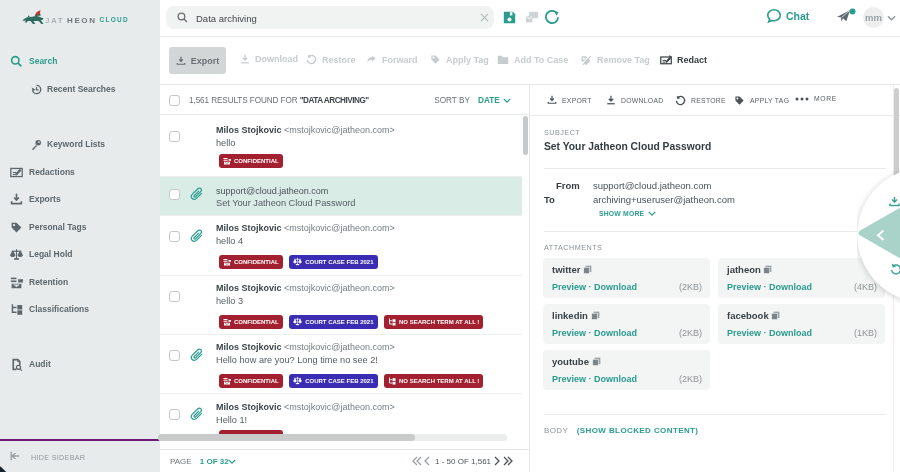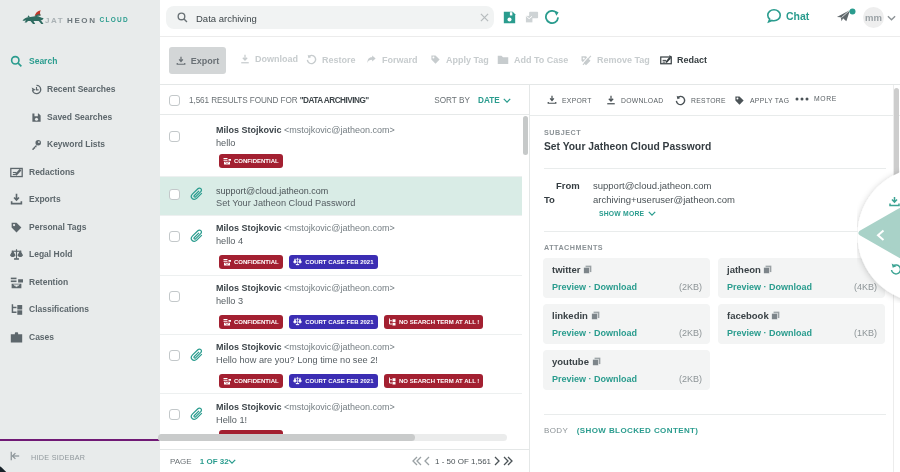--- a/index.html
+++ b/index.html
@@ -45,21 +45,21 @@
 #pager { left:160px; top:449px; width:369px; height:23px; background:#fff; border-top:1px solid #e4e7e7; font-size:8px; color:#6a7175; }
 
 #hthumb { left:158px; top:434px; width:257px; height:7px; background:#c9cbcb; border-radius:4px; }
 #htrack { left:158px; top:434px; width:349px; height:7px; background:#ebecec; border-radius:4px; }
 #vthumb { left:523px; top:116px; width:5px; height:39px; background:#c6c9c9; border-radius:3px; }
 
 #rpanel { left:529px; top:85px; width:371px; height:387px; background:#fff; border-left:1px solid #e4e7e7; }
 #rtoolbar { position:absolute; left:0; top:0; width:371px; height:31px; border-bottom:1px solid #e8ebeb; }
 .rtb { position:absolute; top:10px; display:flex; align-items:center; color:#565d61; font-size:6.8px; letter-spacing:0.3px; white-space:nowrap; }
 .rtb svg { margin-right:5px; }
-.lab { font-size:7.2px; color:#8b9296; letter-spacing:0.5px; font-weight:bold; }
+.lab { font-size:7.2px; color:#8b9296; letter-spacing:0.5px; font-weight:normal; }
 .teal { color:#2a9c8e;padding-left:6px; }
 .card { position:absolute; width:167px; height:40px; background:#f3f4f4; border-radius:4px; }
 .card .nm { position:absolute; left:9px; top:6px; font-size:9.5px; font-weight:bold; color:#3a4246; }
 .card .lk { position:absolute; left:9px; top:24px; font-size:9px; font-weight:bold; color:#2a9c8e; }
 .card .sz { position:absolute; right:8px; top:24px; font-size:9px; color:#8d9497; }
 .hr { position:absolute; left:14px; right:14px; height:1px; background:#e9ecec; }
 </style>
 </head>
 <body>
 
@@ -84,27 +84,20 @@
     <span class="lb">Search</span>
   </div>
   <div class="item sub" style="top:75px">
     <svg class="ic" viewBox="0 0 16 16">
         <path d="M8,2 A6,6 0 1 1 2.2,9" fill="none" stroke="#5d676c" stroke-width="2"></path>
         <path d="M1,5 L2.5,10 L7,8.5" fill="#5d676c" stroke="none"></path>
         <path d="M8,4.5 L8,8.5 L11,8.5" fill="none" stroke="#5d676c" stroke-width="1.6"></path>
       </svg>
     <span class="lb">Recent Searches</span>
   </div>
-  <div class="item sub" style="top:103px">
-    <svg class="ic" viewBox="0 0 16 16">
-        <path d="M2,2 L11,2 L14,5 L14,14 L2,14 Z M5,2 L5,6 L10,6 L10,2 Z" fill="#5d676c"></path>
-        <circle cx="8" cy="10.5" r="2.2" fill="#e8ebeb"></circle>
-      </svg>
-    <span class="lb">Saved Searches</span>
-  </div>
   <div class="item sub" style="top:130px">
     <svg class="ic" viewBox="0 0 16 16">
         <circle cx="10.5" cy="5.5" r="4" fill="#5d676c"></circle>
         <circle cx="11.5" cy="4.5" r="1.3" fill="#e8ebeb"></circle>
         <path d="M8,8 L2,14 L2,16 L4,16 L4,14 L6,14 L6,12 L8,12 Z" fill="#5d676c"></path>
       </svg>
     <span class="lb">Keyword Lists</span>
   </div>
   <div class="item" style="top:158px">
     <svg class="ic" viewBox="0 0 16 16">
@@ -155,25 +148,27 @@
   </div>
   <div class="item" style="top:295px">
     <svg class="ic" viewBox="0 0 16 16">
         <path d="M3,1.5 L3,11.5 L8,11.5" fill="none" stroke="#5d676c" stroke-width="1.8"></path>
         <path d="M3,5.5 L8,5.5" stroke="#5d676c" stroke-width="1.8" fill="none"></path>
         <rect x="9" y="2.5" width="6" height="5.5" fill="#5d676c"></rect>
         <rect x="9" y="9" width="6" height="5.5" fill="#5d676c"></rect>
       </svg>
     <span class="lb">Classifications</span>
   </div>
-  <div class="item" style="top:323px">
-    <svg class="ic" viewBox="0 0 16 16">
-        <path d="M1,4 L6,4 L6,2.5 C6,2 6.4,1.5 7,1.5 L9,1.5 C9.6,1.5 10,2 10,2.5 L10,4 L15,4 L15,14 L1,14 Z" fill="#5d676c"></path>
-      </svg>
-    <span class="lb">Cases</span>
+  <div class="item" style="top:350px">
+    <svg class="ic" viewBox="0 0 16 16">
+        <path d="M3,1 L10,1 L13,4 L13,9 L11,9 L11,5 L9,5 L9,3 L5,3 L5,13 L8,13 L8,15 L3,15 Z" fill="#5d676c"></path>
+        <circle cx="10.5" cy="11.5" r="2.5" fill="none" stroke="#5d676c" stroke-width="1.5"></circle>
+        <line x1="12.5" y1="13.5" x2="14.5" y2="15.5" stroke="#5d676c" stroke-width="1.5"></line>
+      </svg>
+    <span class="lb">Audit</span>
   </div>
 </div>
 <div class="abs" id="sfoot">
   <svg class="abs" style="left:10px;top:10px" width="10" height="10" viewBox="0 0 12 12">
       <line x1="1.5" y1="1" x2="1.5" y2="11" stroke="#8c9498" stroke-width="1.5"></line>
       <line x1="3" y1="6" x2="11" y2="6" stroke="#8c9498" stroke-width="1.5"></line>
       <path d="M6.5,2.5 L3,6 L6.5,9.5" fill="none" stroke="#8c9498" stroke-width="1.5"></path>
     </svg>
   <span class="lb">HIDE SIDEBAR</span>
 </div>

